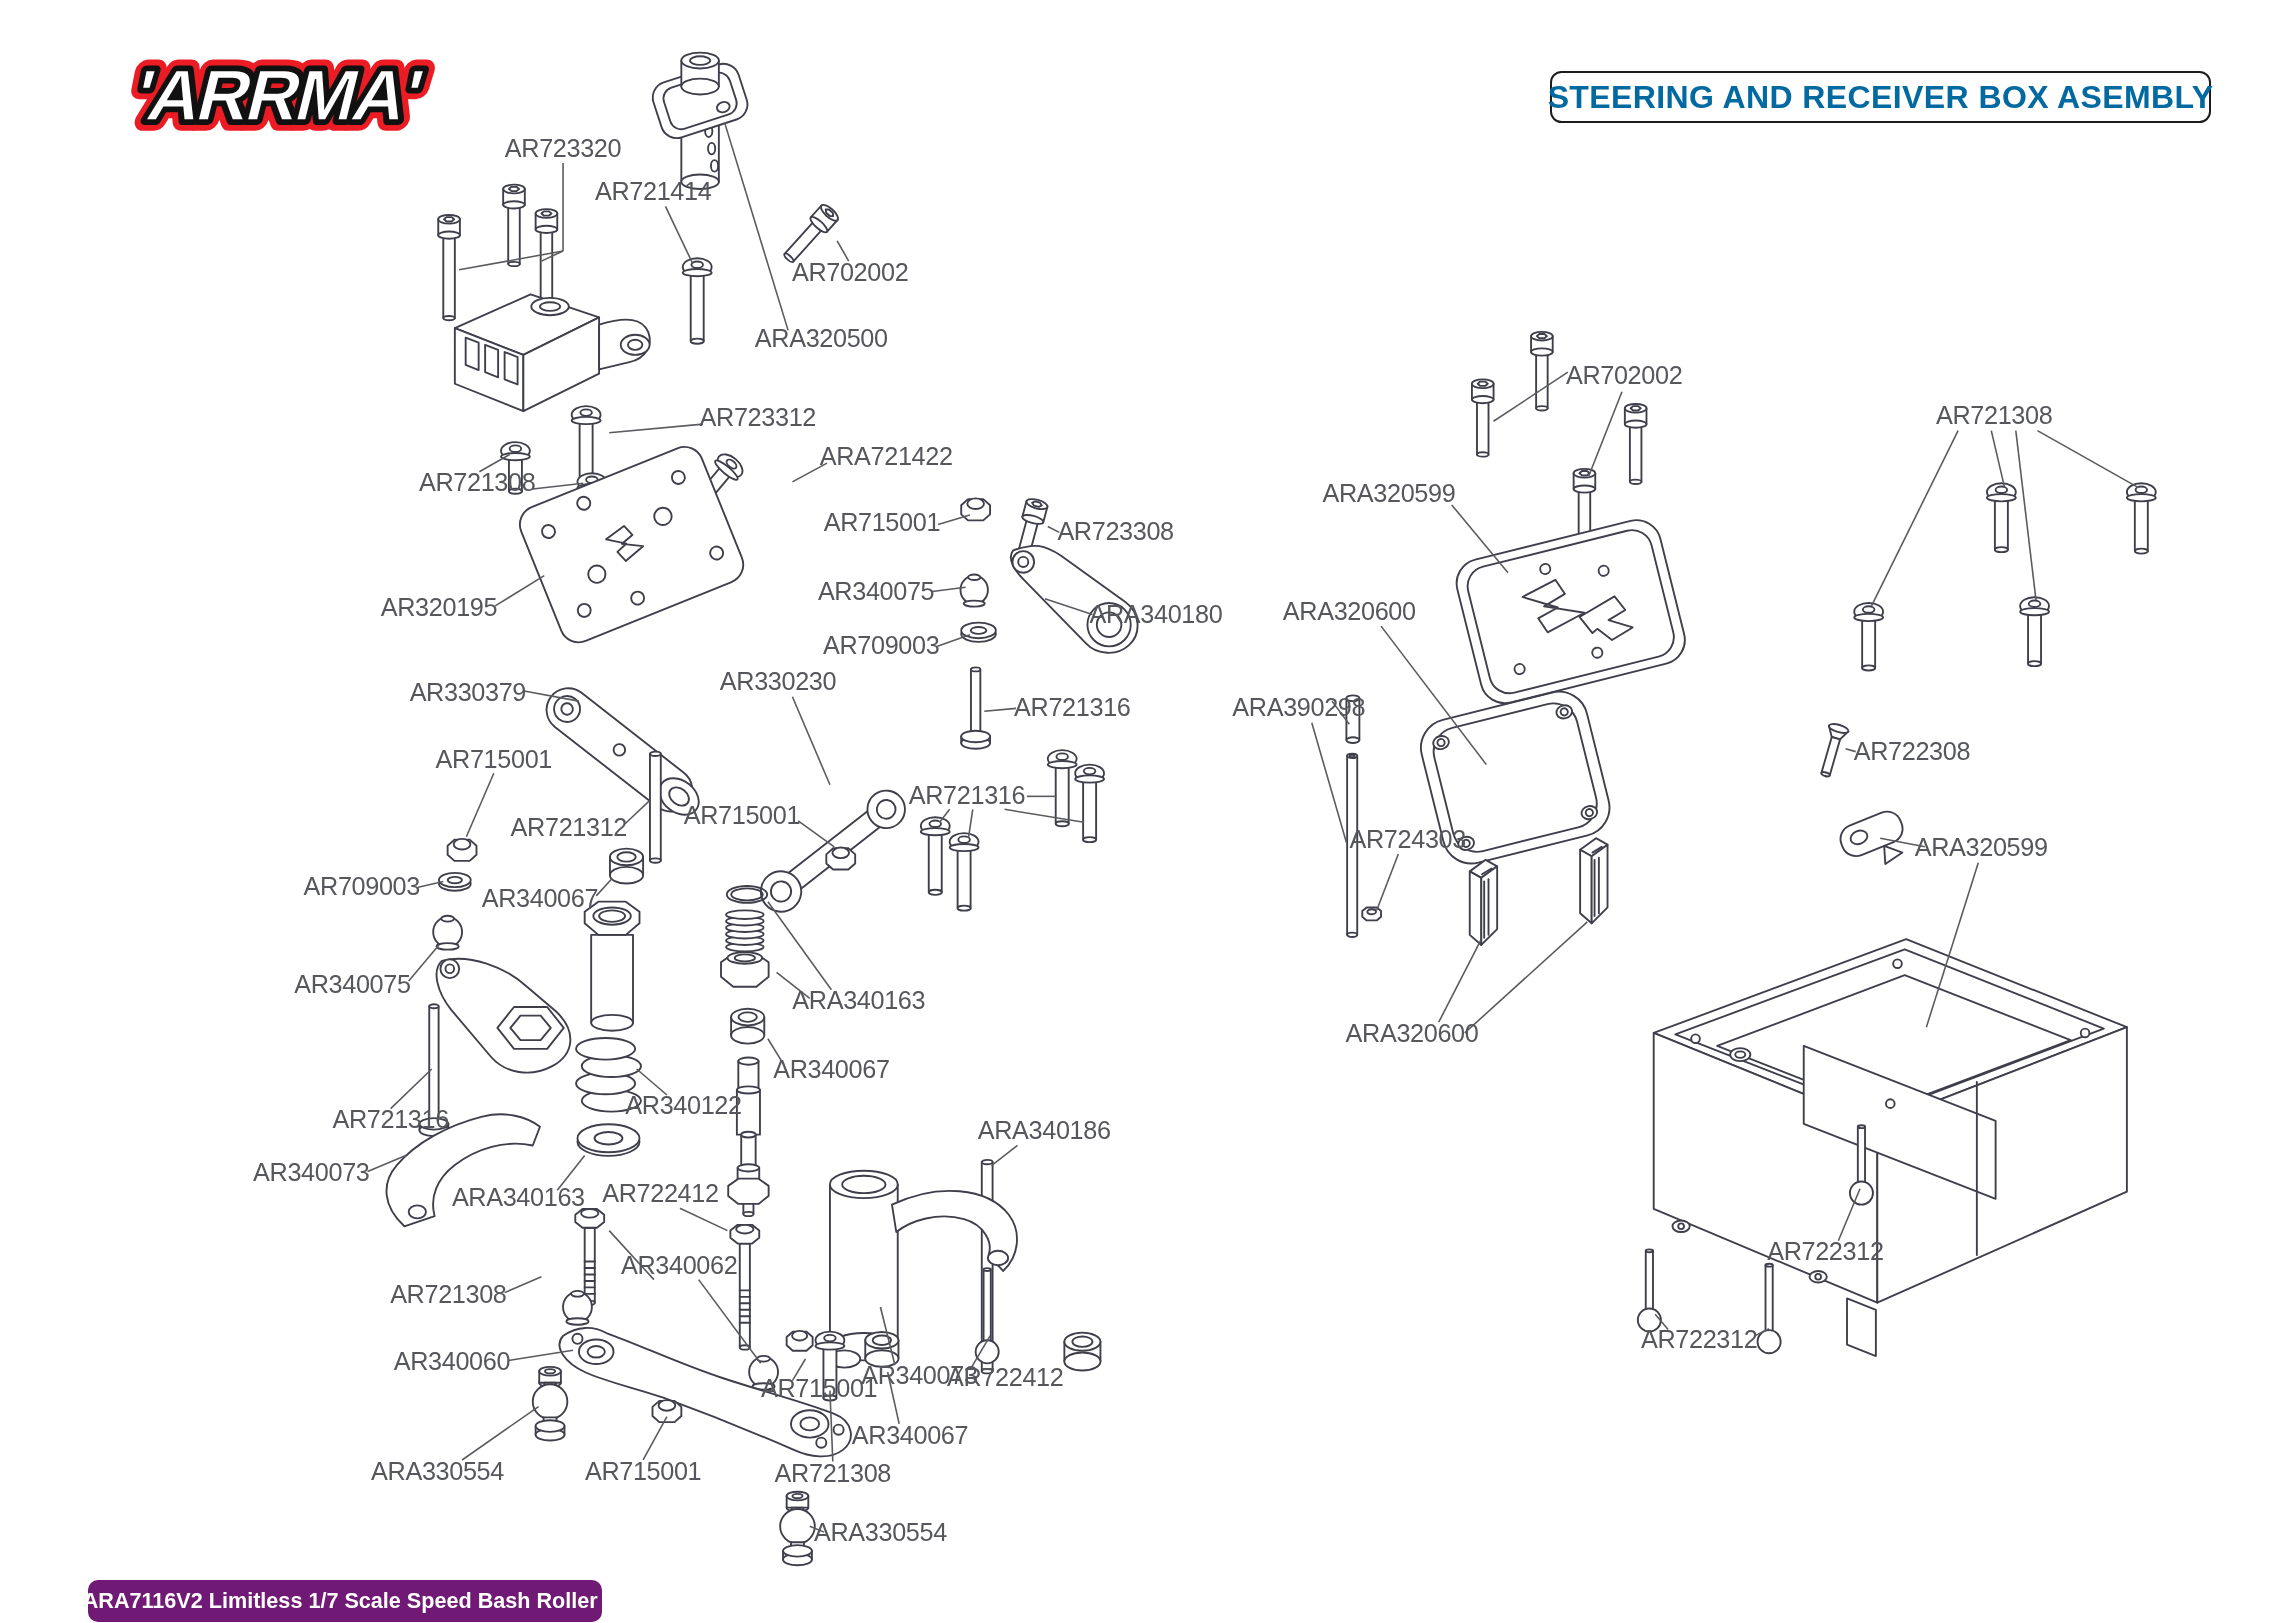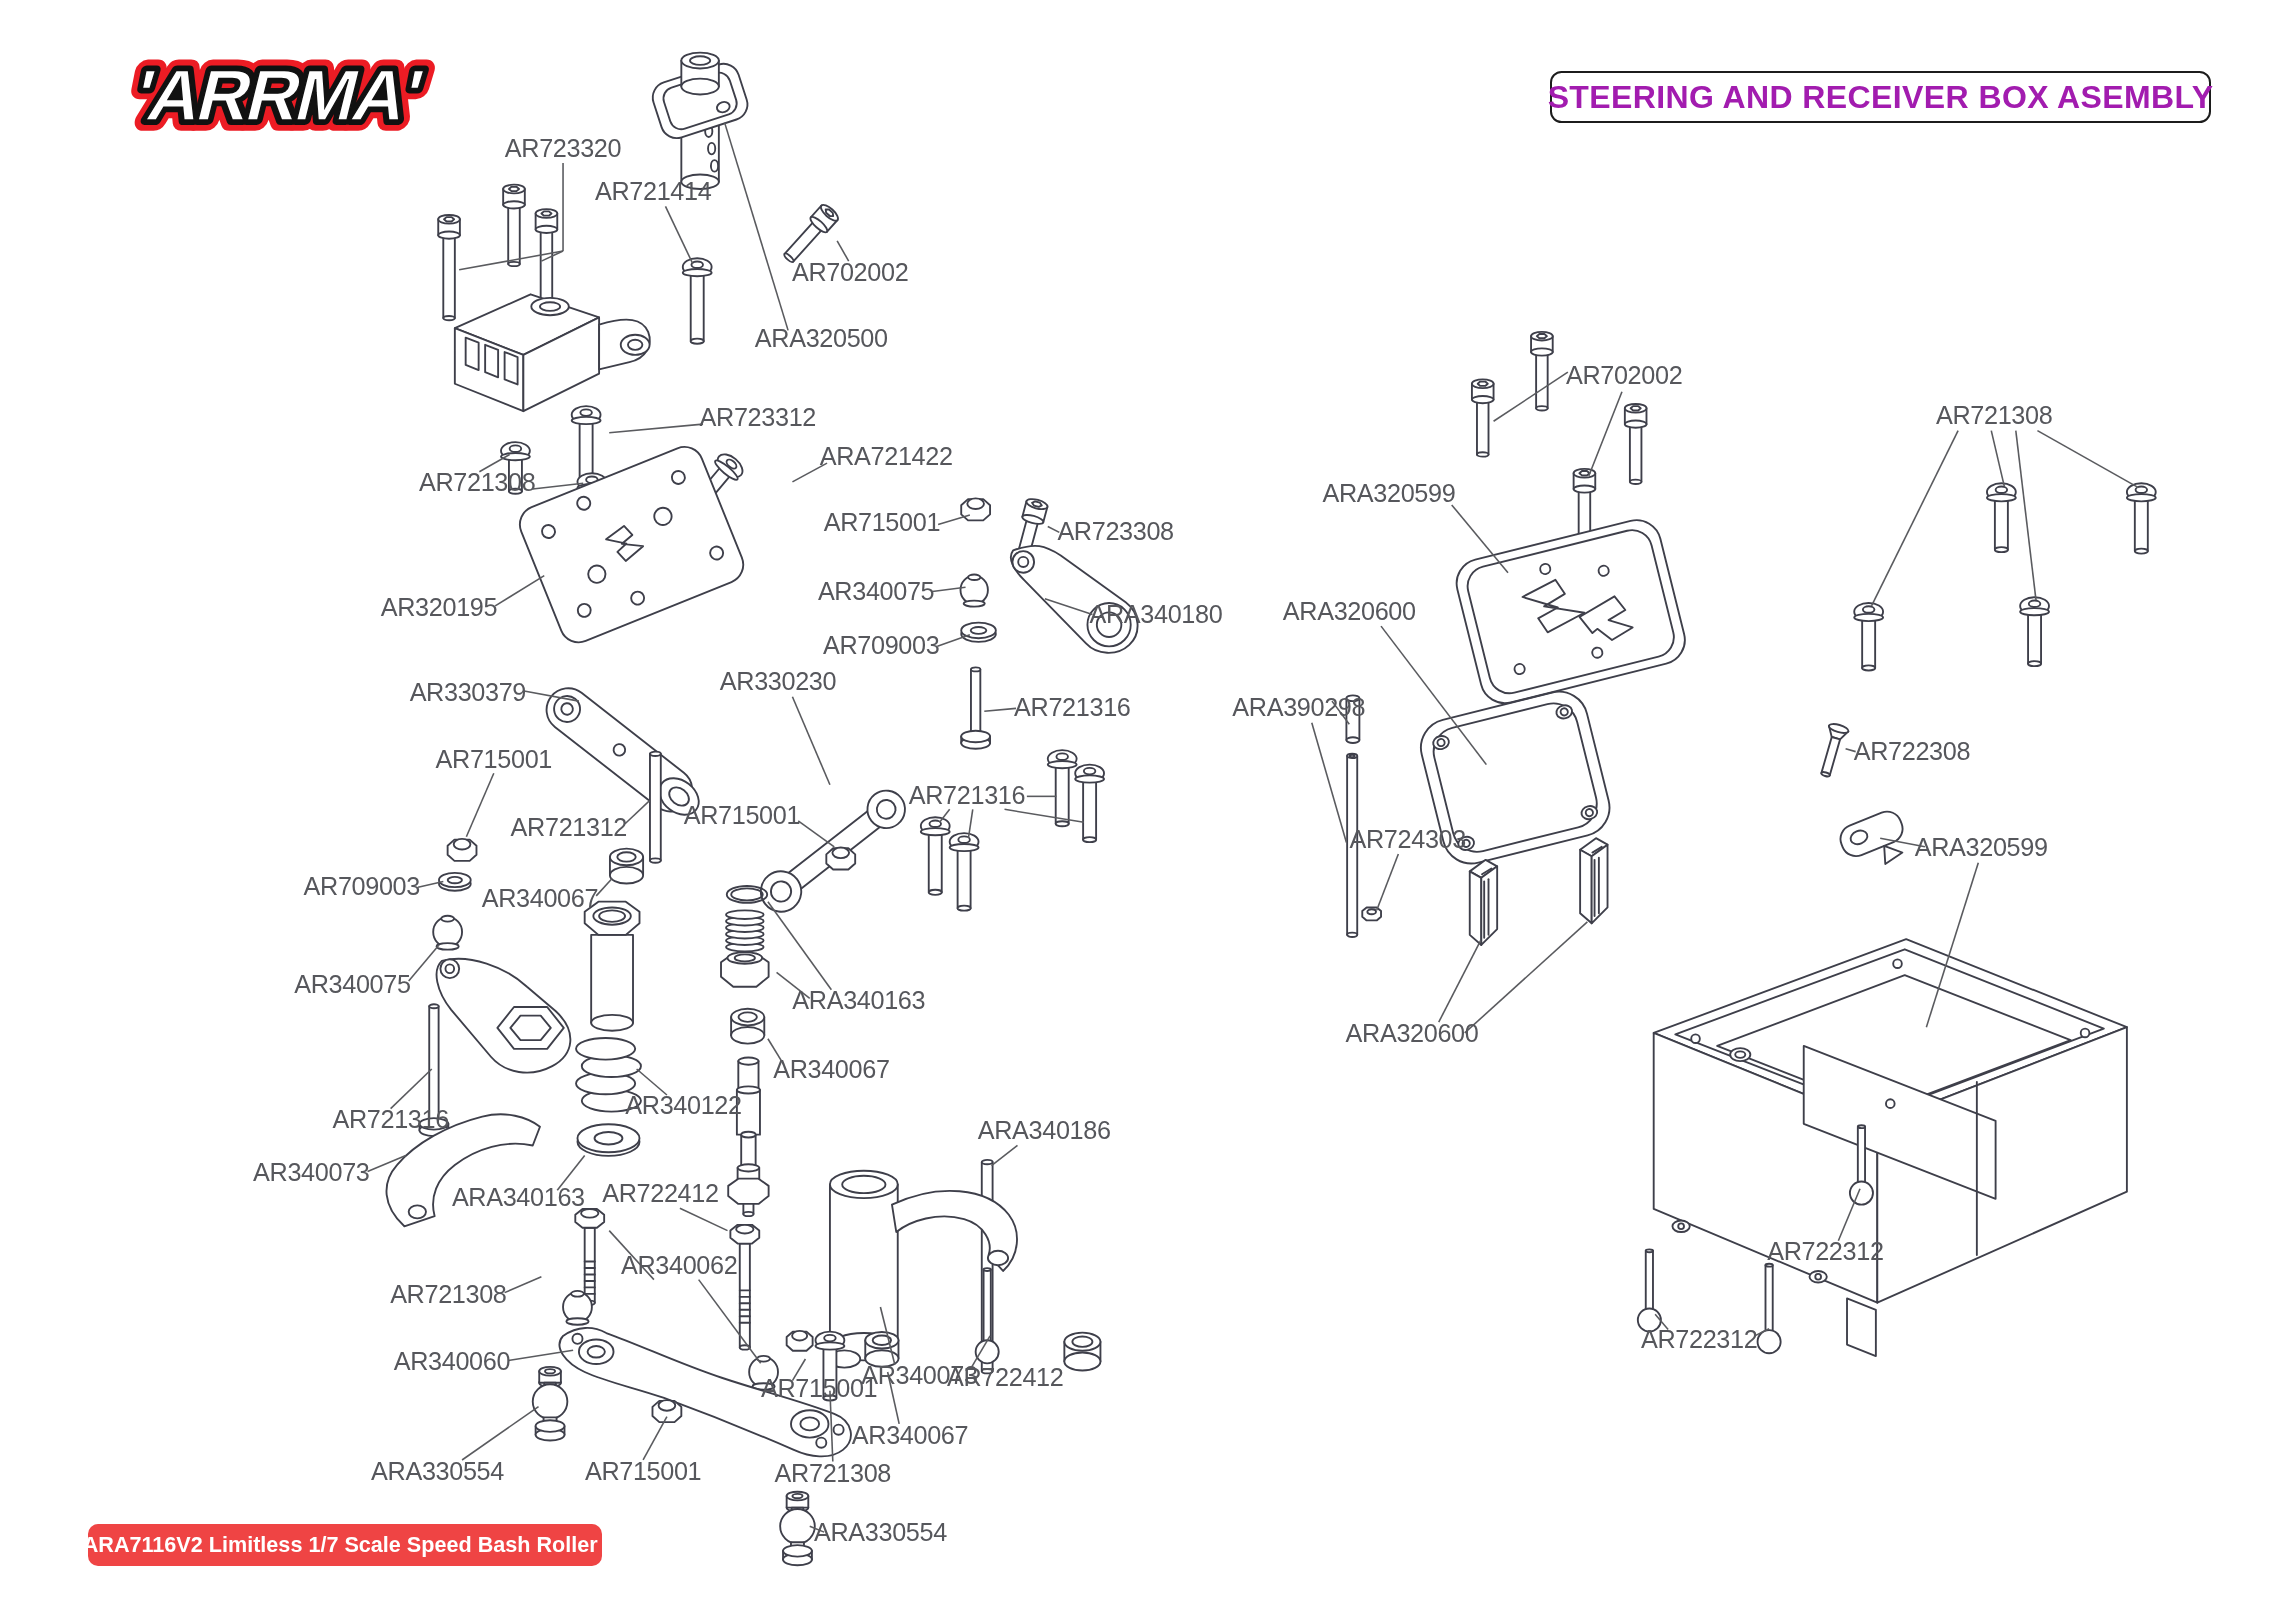--- a/index.html
+++ b/index.html
@@ -5,22 +5,22 @@
   html,body{margin:0;padding:0;background:#fff;}
   body{width:2273px;height:1623px;position:relative;font-family:"Liberation Sans",sans-serif;overflow:hidden;}
   #stage{position:absolute;inset:0;background:#fff;}
   #diagram-svg{position:absolute;left:0;top:0;}
   .part{stroke:#3e3f4a;stroke-width:2.6;fill:#fff;stroke-linejoin:round;stroke-linecap:round;}
   .nf{fill:none;}
   .leader{stroke:#5a5b5f;stroke-width:2.2;fill:none;}
   .lbl{fill:#56575c;font-size:35px;letter-spacing:-.5px;}
   #title-box{position:absolute;left:1550px;top:71px;width:661px;height:52px;border:2.9px solid #1c1c1c;
     border-radius:11.5px;display:flex;align-items:center;justify-content:center;background:#fff;box-sizing:border-box;}
-  #title-box span{font-weight:bold;font-size:32px;color:#a21caf;letter-spacing:0.4px;white-space:nowrap;}
-  #footer-box{position:absolute;left:88px;top:1524px;width:514px;height:42px;background:#ef4444;border-radius:10px;
+  #title-box span{font-weight:bold;font-size:32px;color:#0369a1;letter-spacing:0.4px;white-space:nowrap;}
+  #footer-box{position:absolute;left:88px;top:1580px;width:514px;height:42px;background:#701a75;border-radius:10px;
     display:flex;align-items:center;justify-content:center;}
   #footer-box span{color:#fff;font-weight:bold;font-size:21.6px;white-space:nowrap;}
   #logo{position:absolute;left:85px;top:35px;}
 </style>
 </head>
 <body>
 
 <div id="stage">
 
   <svg id="logo" width="375" height="123" viewBox="0 0 520 170">

